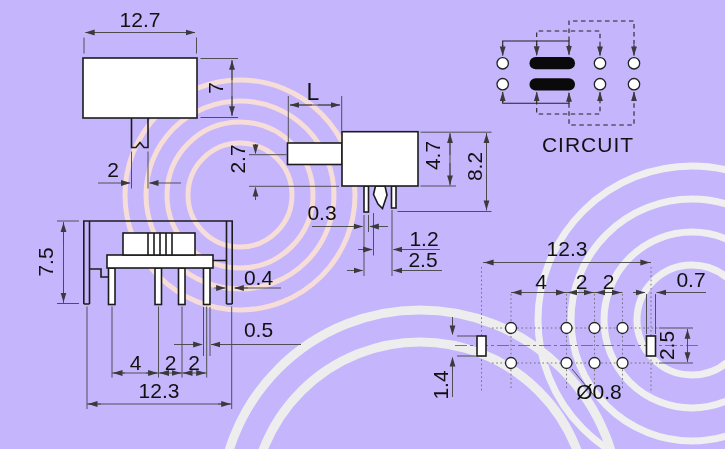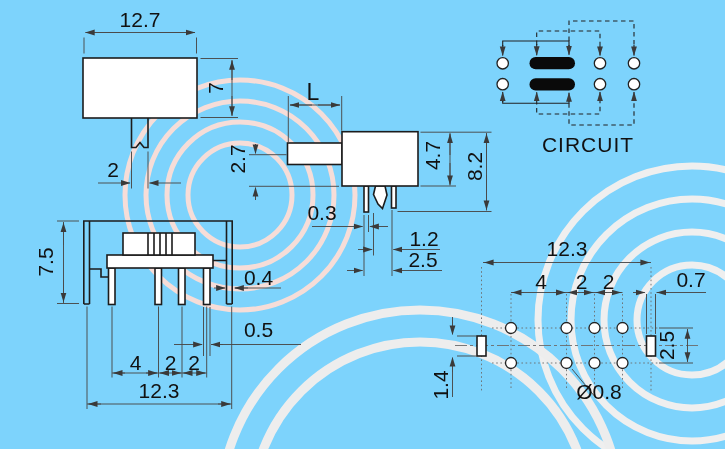--- a/index.html
+++ b/index.html
@@ -1,16 +1,16 @@
 <!DOCTYPE html>
 <html><head>
 <meta charset="utf-8">
 <style>
   html,body{margin:0;padding:0;background:#fff;}
-  .stage{position:relative;width:725px;height:449px;background:#7dd3fc;overflow:hidden;
+  .stage{position:relative;width:725px;height:449px;background:#c4b5fd;overflow:hidden;
          font-family:"Liberation Sans",sans-serif;}
   svg{position:absolute;left:0;top:0;}
   
   .ol{fill:#ffffff;stroke:#1c1c1c;stroke-width:1.6;}
   .oln{fill:none;stroke:#1c1c1c;stroke-width:1.6;}
   
   .d{stroke:#4a4a4a;stroke-width:.95;fill:none;}
   .a{stroke:#4a4a4a;stroke-width:.95;fill:none;marker-end:url(#ar);}
   
   .cc{fill:#ffffff;stroke:#222222;stroke-width:1.3;}

